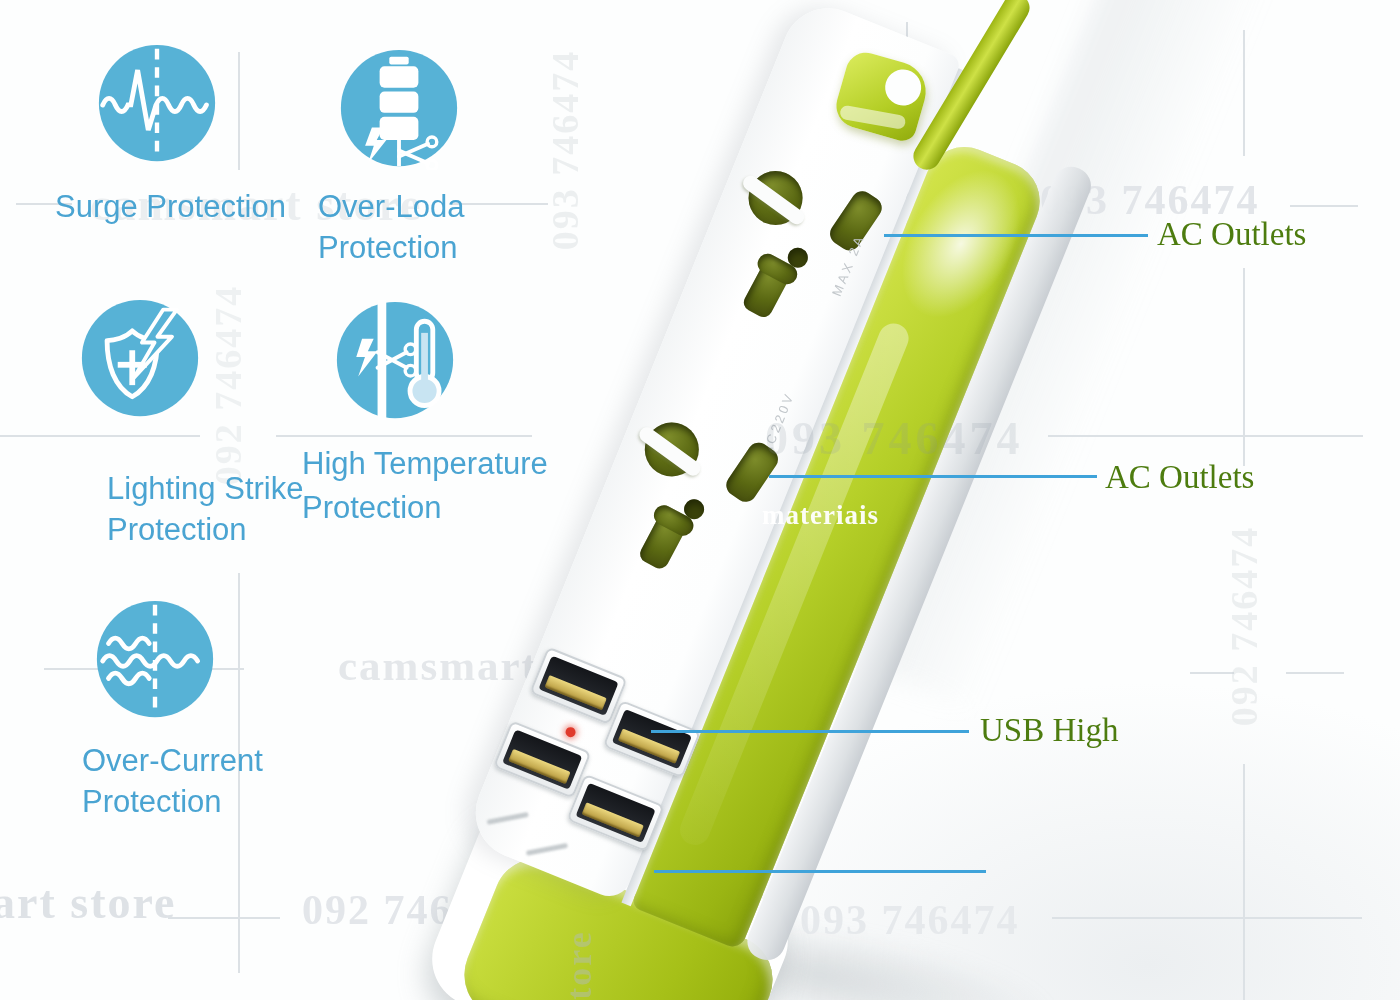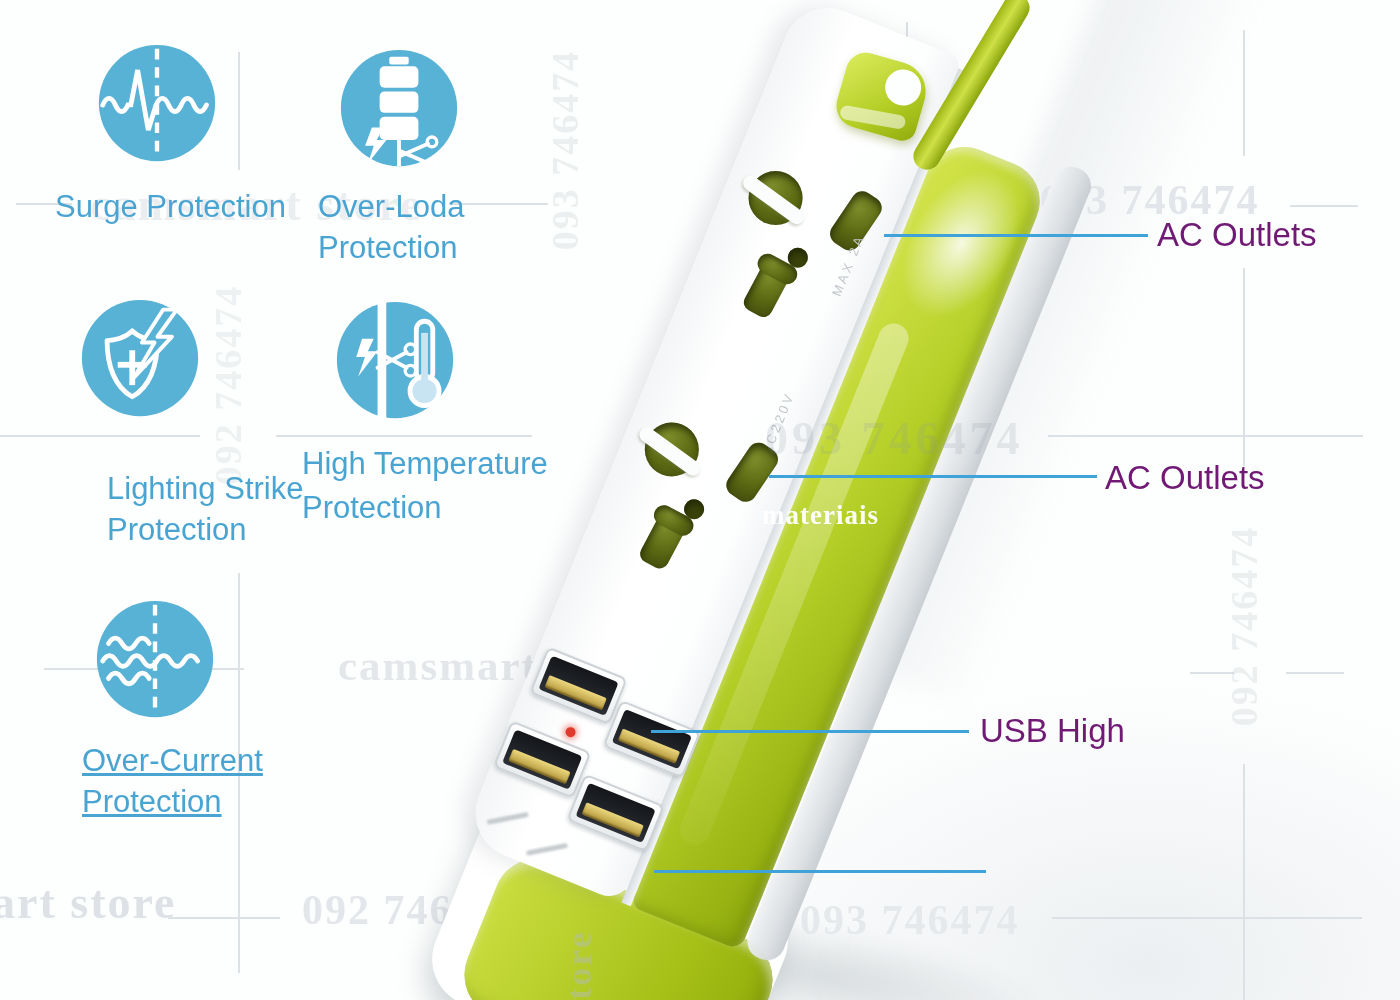--- a/index.html
+++ b/index.html
@@ -20,21 +20,21 @@
   .wm{position:absolute;font-family:"Liberation Serif","DejaVu Serif",serif;font-weight:700;
       white-space:nowrap;z-index:1;letter-spacing:2px;}
   .wm-vert{transform:rotate(-90deg);transform-origin:center;text-align:center;}
   .wm-over{z-index:6;}
   
   .feat-icon{position:absolute;width:124px;height:124px;z-index:5;}
   .feat-label{position:absolute;font-size:31px;line-height:41px;color:#4aa4d2;z-index:5;white-space:nowrap;}
   .feat-label.center{text-align:left;}
   
   .lead{position:absolute;height:3px;background:#3fa3da;z-index:10;}
-  .callout-label{position:absolute;font-size:33px;color:#701a75;z-index:10;white-space:nowrap;}
+  .callout-label{position:absolute;font-size:33px;color:#4d7c0f;z-index:10;white-space:nowrap;font-family:Liberation Serif, serif;}
   
   .strip{position:absolute;left:620px;top:25px;width:340px;height:910px;
          transform:rotate(22deg);z-index:3;}
   .face{position:absolute;left:0;top:0;width:172px;height:910px;background:linear-gradient(90deg,#f3f5f6,#ffffff 35%,#fdfefe 80%,#f2f4f6);
         border-radius:46px 12px 22px 46px;box-shadow:-10px 4px 22px rgba(125,135,142,.18);}
   .channel{position:absolute;left:172px;top:10px;width:10px;height:900px;
         background:linear-gradient(90deg,#d7dce0,#f4f6f7);}
   .green-panel{position:absolute;left:182px;top:78px;width:118px;height:832px;
         border-radius:40px 40px 14px 10px;
         background:linear-gradient(105deg,#d4e54c 0%,#b6d029 45%,#9ab513 85%,#8aa40c 100%);
@@ -186,21 +186,21 @@
     <div>Protection</div>
   </div>
   <div class="feat-label" style="left:88px;top:468px;margin-left:19px;">
     <div>Lighting Strike</div>
     <div>Protection</div>
   </div>
   <div class="feat-label" style="left:302px;top:443px;">
     <div>High Temperature</div>
     <div style="margin-top:3px;">Protection</div>
   </div>
-  <div class="feat-label" style="left:82px;top:740px;text-decoration:underline;">
+  <div class="feat-label" style="left:82px;top:740px;">
     <div>Over-Current</div>
     <div>Protection</div>
   </div>
 
   <div class="strip">
     <div class="face"></div>
     <div class="channel"></div>
     <div class="green-panel"></div>
     <div class="gloss1"></div>
     <div class="gloss2"></div>

